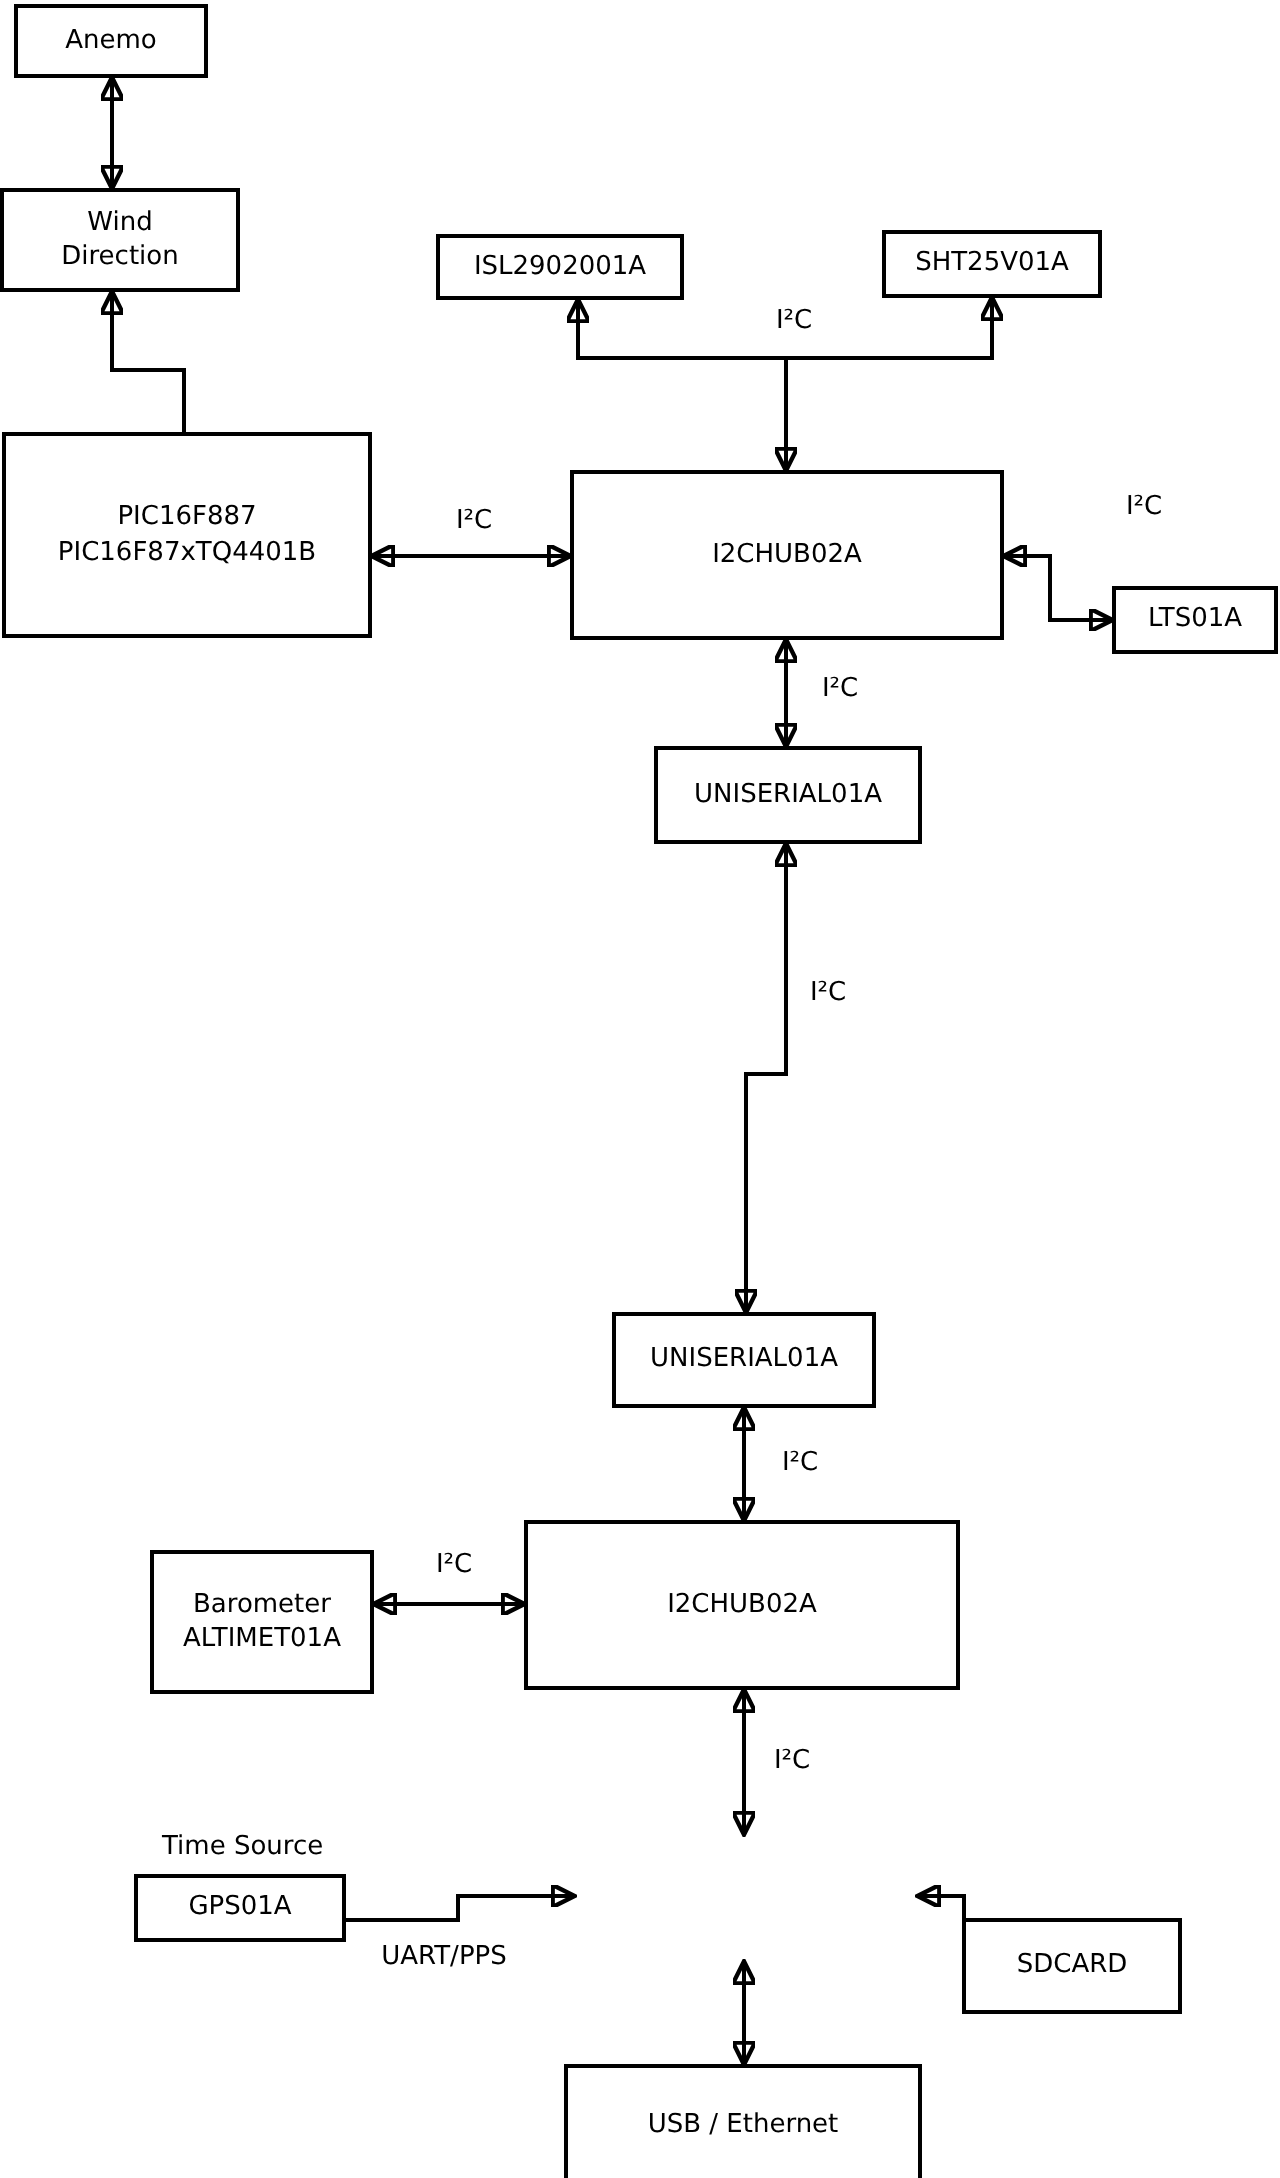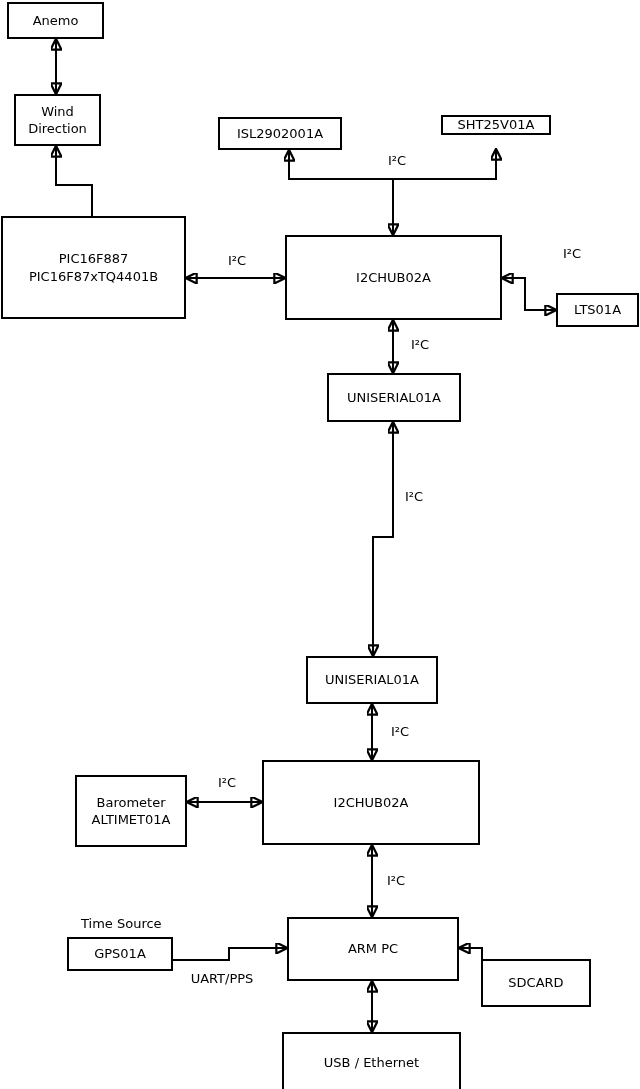--- a/index.html
+++ b/index.html
@@ -46,35 +46,34 @@
     <path d="M393,422 V537 H373 V656" marker-start="url(#ah)" marker-end="url(#ah)"></path>
     <path d="M372,704 V760" marker-start="url(#ah)" marker-end="url(#ah)"></path>
     <path d="M187,802 H262" marker-start="url(#ah)" marker-end="url(#ah)"></path>
     <path d="M372,845 V917" marker-start="url(#ah)" marker-end="url(#ah)"></path>
     <path d="M173,960 H229 V948 H287" marker-end="url(#ah)"></path>
     <path d="M459,948 H482 V983 H506" marker-start="url(#ah)" marker-end="url(#ah)"></path>
     <path d="M372,981 V1032" marker-start="url(#ah)" marker-end="url(#ah)"></path>
   </svg>
 
   <div class="node" style="left:7px;top:2px;width:97px;height:37px">Anemo</div>
-  <div class="node" style="left:14px;top:94px;width:87px;height:52px">Wind
+  <div class="node" style="left:0;top:94px;width:120px;height:52px">Wind
 Direction</div>
   <div class="node" style="left:1px;top:216px;width:185px;height:103px">PIC16F887
 PIC16F87xTQ4401B</div>
   <div class="node" style="left:218px;top:117px;width:124px;height:33px">ISL2902001A</div>
-  <div class="node" style="left:441px;top:115px;width:110px;height:20px">SHT25V01A</div>
+  <div class="node" style="left:441px;top:115px;width:110px;height:34px">SHT25V01A</div>
   <div class="node" style="left:285px;top:235px;width:217px;height:85px">I2CHUB02A</div>
   <div class="node" style="left:556px;top:293px;width:83px;height:34px">LTS01A</div>
   <div class="node" style="left:327px;top:373px;width:134px;height:49px">UNISERIAL01A</div>
   <div class="node" style="left:306px;top:656px;width:132px;height:48px">UNISERIAL01A</div>
   <div class="node" style="left:262px;top:760px;width:218px;height:85px">I2CHUB02A</div>
   <div class="node" style="left:75px;top:775px;width:112px;height:72px">Barometer
 ALTIMET01A</div>
   <div class="node" style="left:67px;top:937px;width:106px;height:34px">GPS01A</div>
-  <div class="node" style="left:287px;top:917px;width:172px;height:64px">ARM PC</div>
   <div class="node" style="left:481px;top:959px;width:110px;height:48px">SDCARD</div>
   <div class="node" style="left:282px;top:1032px;width:179px;height:62px">USB / Ethernet</div>
 
   <div class="lbl center" style="left:397px;top:153px">I²C</div>
   <div class="lbl center" style="left:572px;top:246px">I²C</div>
   <div class="lbl center" style="left:237px;top:253px">I²C</div>
   <div class="lbl center" style="left:420px;top:337px">I²C</div>
   <div class="lbl center" style="left:414px;top:489px">I²C</div>
   <div class="lbl center" style="left:400px;top:724px">I²C</div>
   <div class="lbl center" style="left:227px;top:775px">I²C</div>

